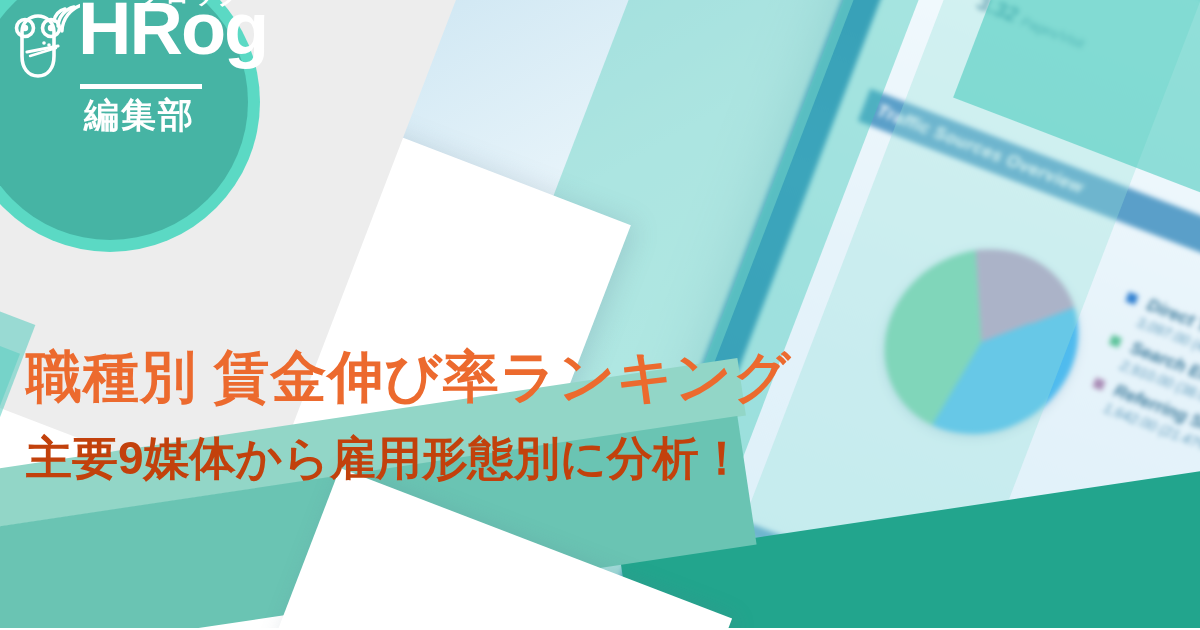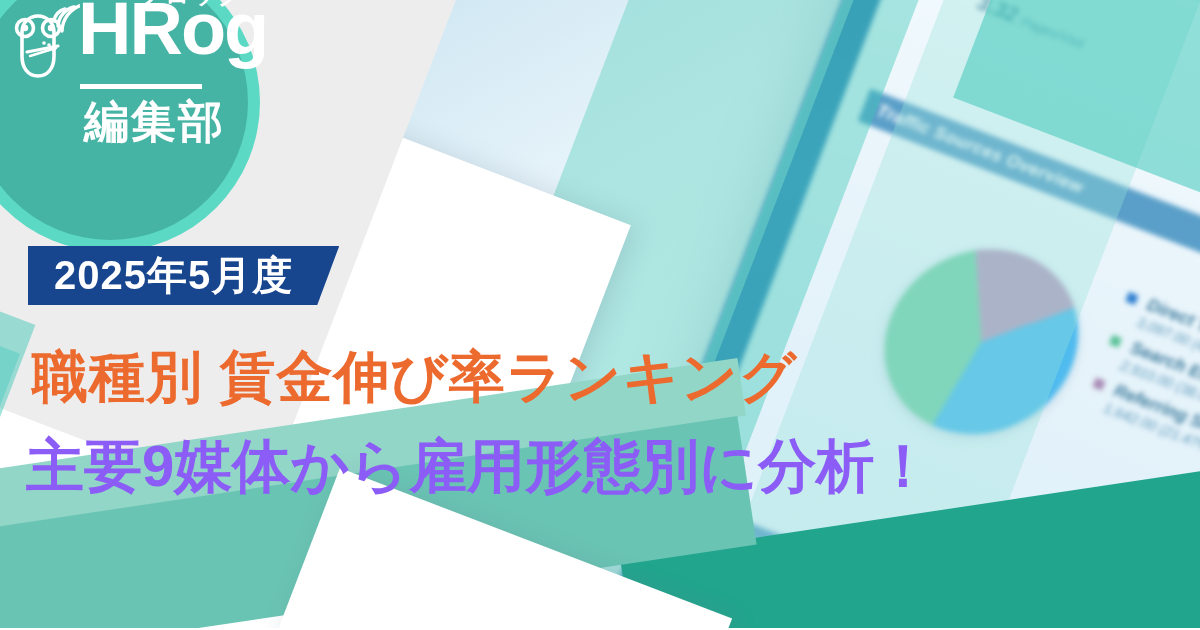--- a/index.html
+++ b/index.html
@@ -277,21 +277,21 @@
   }
   .logo-rule {
     position: absolute;
     left: 80px; top: 92px;
     width: 122px; height: 5px;
     background: #ffffff;
   }
   .logo-dept {
     position: absolute;
     left: 84px; top: 100px;
-    font-size: 45px;
+    font-size: 35px;
     font-weight: bold;
     letter-spacing: 2px;
   }
 
   
   .date-badge {
     position: absolute;
     left: 28px; top: 246px;
     height: 59px;
     padding: 0 46px 0 26px;
@@ -300,33 +300,33 @@
     background: #17468f;
     color: #ffffff;
     font-size: 40px;
     font-weight: bold;
     letter-spacing: 1px;
     white-space: nowrap;
     clip-path: polygon(0 0, 100% 0, calc(100% - 22px) 100%, 0 100%);
   }
   .headline {
     position: absolute;
-    left: 32px; top: 340px;
+    left: 26px; top: 340px;
     font-size: 56px;
     font-weight: bold;
     color: #ec6a2e;
     letter-spacing: 1px;
     white-space: nowrap;
   }
   .subhead {
     position: absolute;
     left: 26px; top: 428px;
-    font-size: 58px;
-    font-weight: bold;
-    color: #8b5cf6;
+    font-size: 46px;
+    font-weight: bold;
+    color: #c2410c;
     letter-spacing: 0px;
     white-space: nowrap;
   }
 </style>
 </head>
 <body>
 
 <div id="stage">
 
   <div class="photo">
@@ -437,17 +437,16 @@
         <path d="M22 58 L48 50" stroke="#ffffff" stroke-width="2.4" stroke-linecap="round" fill="none"></path>
       </svg>
 
       <div class="logo-furigana">フロッグ</div>
       <div class="logo-hrog">HRog</div>
       <div class="logo-rule"></div>
       <div class="logo-dept">編集部</div>
     </div>
   </div>
 
-  <div class="date-badge">2025年5月度</div>
   <div class="headline">職種別 賃金伸び率ランキング</div>
   <div class="subhead">主要9媒体から雇用形態別に分析！</div>
 
 </div>
 
 </body></html>

